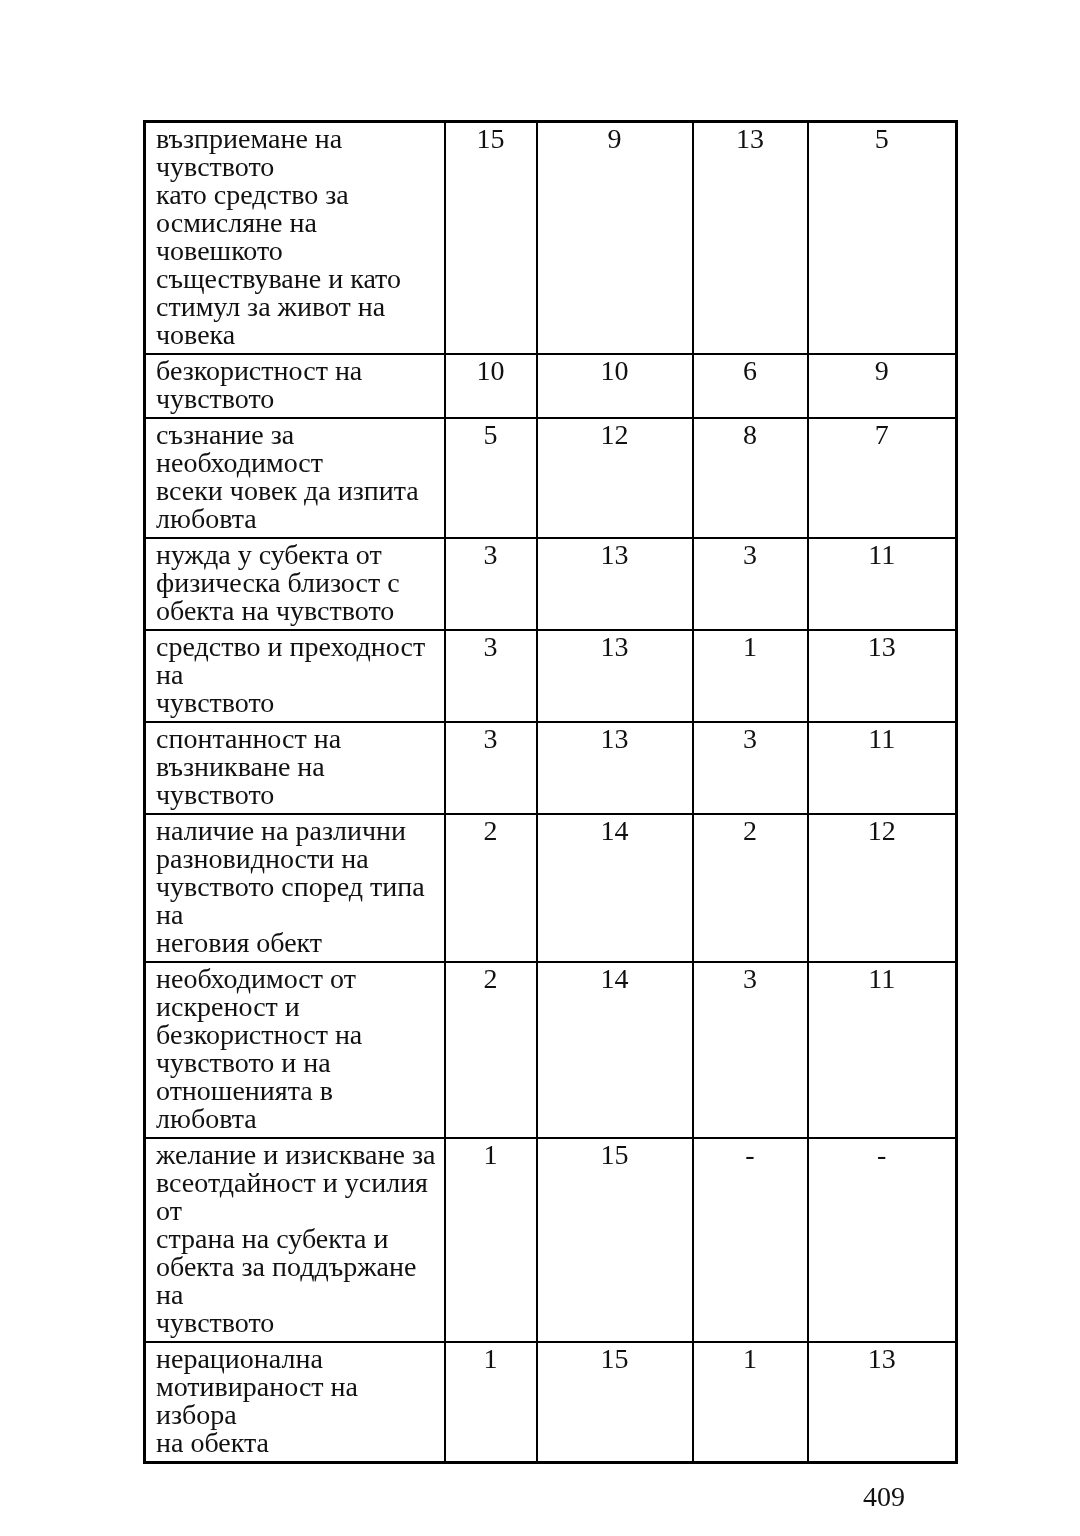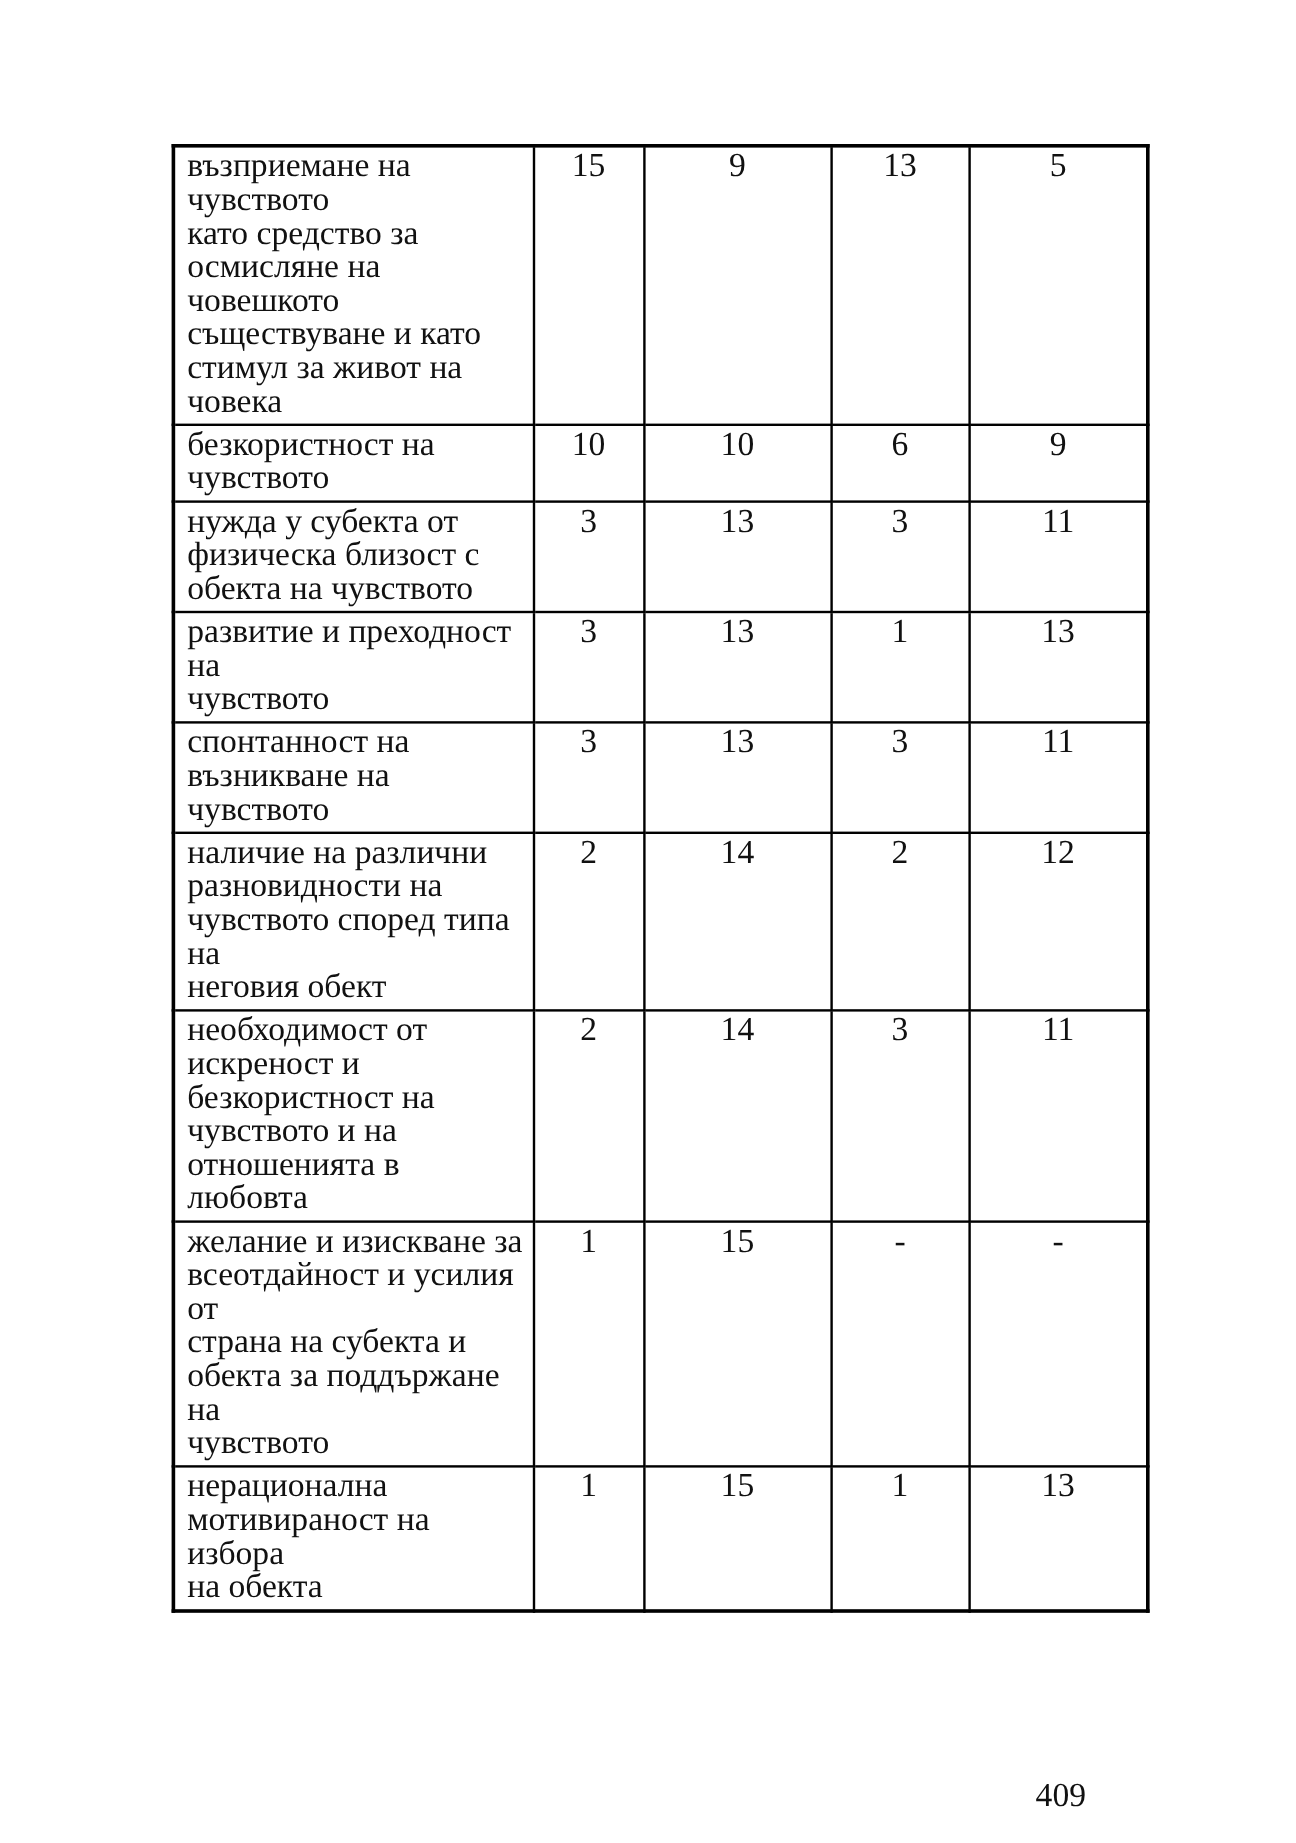--- a/index.html
+++ b/index.html
@@ -77,30 +77,39 @@
       </tr>
       <tr>
         <td class="lbl">безкористност на
 чувството</td>
         <td class="num">10</td>
         <td class="num">10</td>
         <td class="num">6</td>
         <td class="num">9</td>
       </tr>
       <tr>
+        <td class="lbl">съзнание за необходимост
+всеки човек да изпита
+любовта</td>
+        <td class="num">5</td>
+        <td class="num">12</td>
+        <td class="num">8</td>
+        <td class="num">7</td>
+      </tr>
+      <tr>
         <td class="lbl">нужда у субекта от
 физическа близост с
 обекта на чувството</td>
         <td class="num">3</td>
         <td class="num">13</td>
         <td class="num">3</td>
         <td class="num">11</td>
       </tr>
       <tr>
-        <td class="lbl">развитие и преходност на
+        <td class="lbl">средство и преходност на
 чувството</td>
         <td class="num">3</td>
         <td class="num">13</td>
         <td class="num">1</td>
         <td class="num">13</td>
       </tr>
       <tr>
         <td class="lbl">спонтанност на
 възникване на чувството</td>
         <td class="num">3</td>

